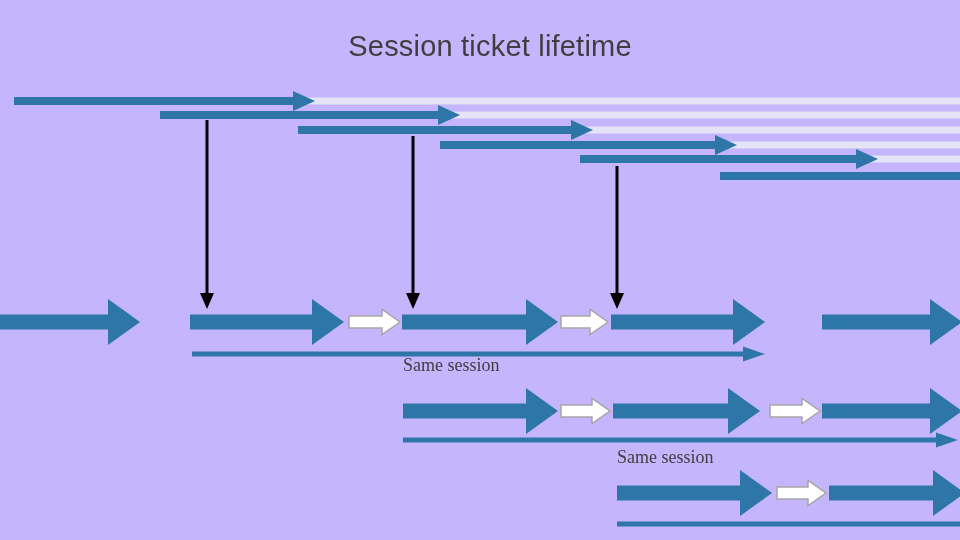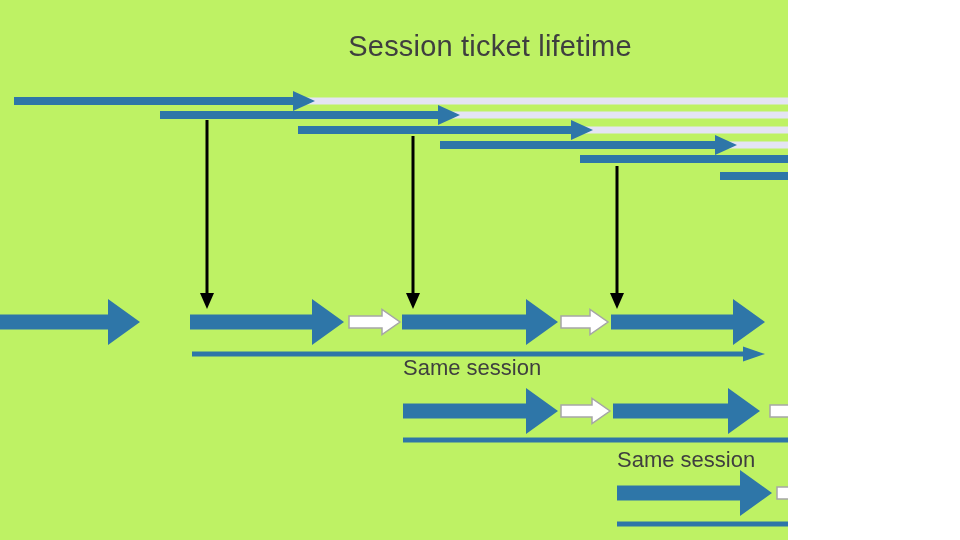--- a/index.html
+++ b/index.html
@@ -1,26 +1,26 @@
 <!DOCTYPE html>
 <html><head>
 <meta charset="utf-8">
 <style>
   html,body{margin:0;padding:0;background:#ffffff;}
   .canvas{
-    position:relative;width:788px;height:540px;background:#bef264;overflow:hidden;
+    position:relative;width:960px;height:540px;background:#c4b5fd;overflow:hidden;
     font-family:"Liberation Sans","DejaVu Sans",sans-serif;
   }
   .canvas svg{position:absolute;left:0;top:0;}
   .title{
     position:absolute;top:30px;left:10px;width:960px;text-align:center;
     font-size:29px;font-weight:400;color:#3f3f3f;letter-spacing:0.2px;
   }
   .ss-label{
-    position:absolute;font-size:22px;color:#3f3f3f;white-space:nowrap;line-height:1.1;
+    position:absolute;font-size:18px;color:#3f3f3f;white-space:nowrap;line-height:1.1;font-family:Liberation Serif, serif;
   }
 </style>
 </head>
 <body>
 
 <div class="canvas">
   <svg width="960" height="540" viewBox="0 0 960 540">
       <rect x="14" y="97.5" width="946" height="7" fill="#e4e4f4"></rect>
       <rect x="160" y="111.5" width="800" height="7" fill="#e4e4f4"></rect>
       <rect x="298" y="126.5" width="662" height="7" fill="#e4e4f4"></rect>

